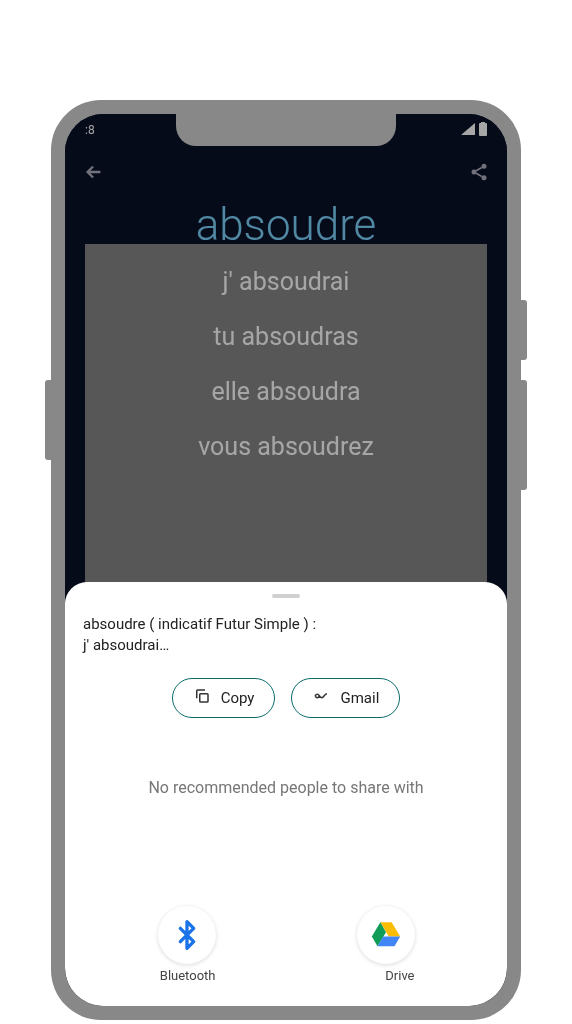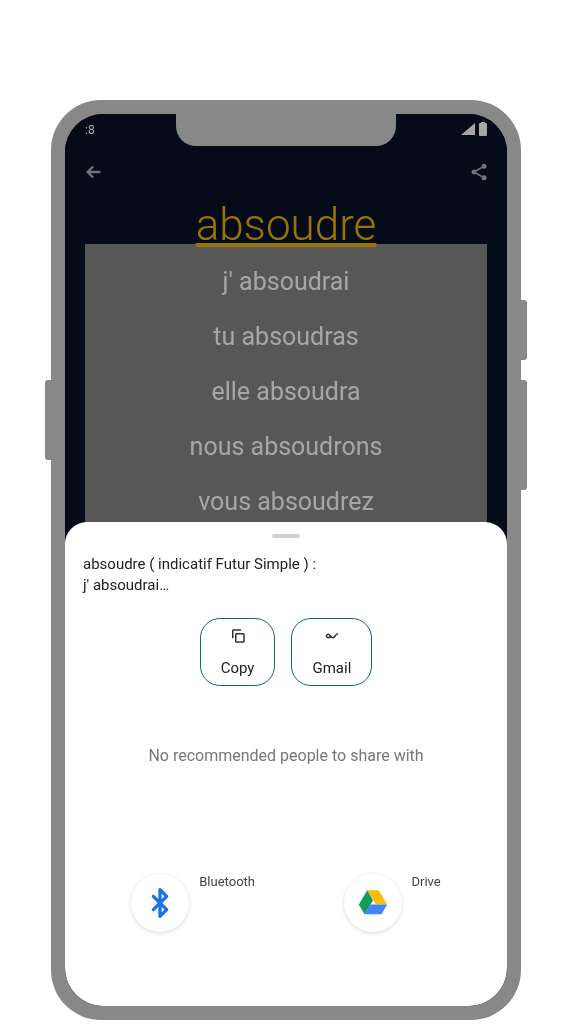--- a/index.html
+++ b/index.html
@@ -121,25 +121,24 @@
       right: 0;
       bottom: 0;
       background: #0a1128;
     }
     .verb-title {
       position: absolute;
       top: 85px;
       left: 0;
       right: 0;
       text-align: center;
-      color: #eab308;
+      color: #7dd3fc;
       font-size: 44px;
       font-weight: 300;
       z-index: 30;
-      text-decoration: underline;
     }
     .conjugation-box {
       position: absolute;
       top: 130px;
       left: 20px;
       right: 20px;
       bottom: 0;
       background: #868686;
       padding-top: 10px;
     }
@@ -157,21 +156,21 @@
       right: 0;
       bottom: 0;
       background: rgba(0,0,0,0.35);
       z-index: 60;
     }
     .share-sheet {
       position: absolute;
       bottom: 0;
       left: 0;
       right: 0;
-      height: 484px;
+      height: 424px;
       background: #fff;
       border-radius: 22px 22px 0 0;
       z-index: 70;
       padding: 12px 18px 0 18px;
     }
     .sheet-handle {
       width: 28px;
       height: 4px;
       background: #d0d0d0;
       border-radius: 2px;
@@ -193,41 +192,41 @@
       border: 1.5px solid #0a6b6b;
       border-radius: 20px;
       padding: 8px 20px;
       display: flex;
       align-items: center;
       gap: 10px;
       font-size: 15px;
       color: #222;
       background: #fff;
       cursor: pointer;
-      flex-direction: column;
     }
     .action-btn svg {
       width: 18px;
       height: 18px;
     }
     .no-recommend {
       text-align: center;
       color: #777;
       font-size: 16px;
       margin-bottom: 109px;
     }
     .app-row {
       display: flex;
       justify-content: space-around;
       padding: 0 4px;
     }
     .app-item {
       display: flex;
-      align-items: flex-start;
-      gap: 10px;
+      flex-direction: column;
+      align-items: flex-end;
+      gap: 4px;
       cursor: pointer;
     }
     .app-circle {
       width: 58px;
       height: 58px;
       border-radius: 50%;
       background: #fff;
       box-shadow: 0 1px 4px rgba(0,0,0,0.15);
       display: flex;
       align-items: center;
@@ -285,21 +284,20 @@
           </svg>
       </span>
     </div>
 
     <div class="content-area">
       <div class="verb-title">absoudre</div>
       <div class="conjugation-box">
         <div class="conjugation-line">j' absoudrai</div>
         <div class="conjugation-line">tu absoudras</div>
         <div class="conjugation-line">elle absoudra</div>
-        <div class="conjugation-line">nous absoudrons</div>
         <div class="conjugation-line">vous absoudrez</div>
       </div>
     </div>
 
     <div class="overlay-dim"></div>
 
     <div class="share-sheet">
       <div class="sheet-handle"></div>
       <div class="share-text">
         <div>absoudre ( indicatif Futur Simple )  :</div>

